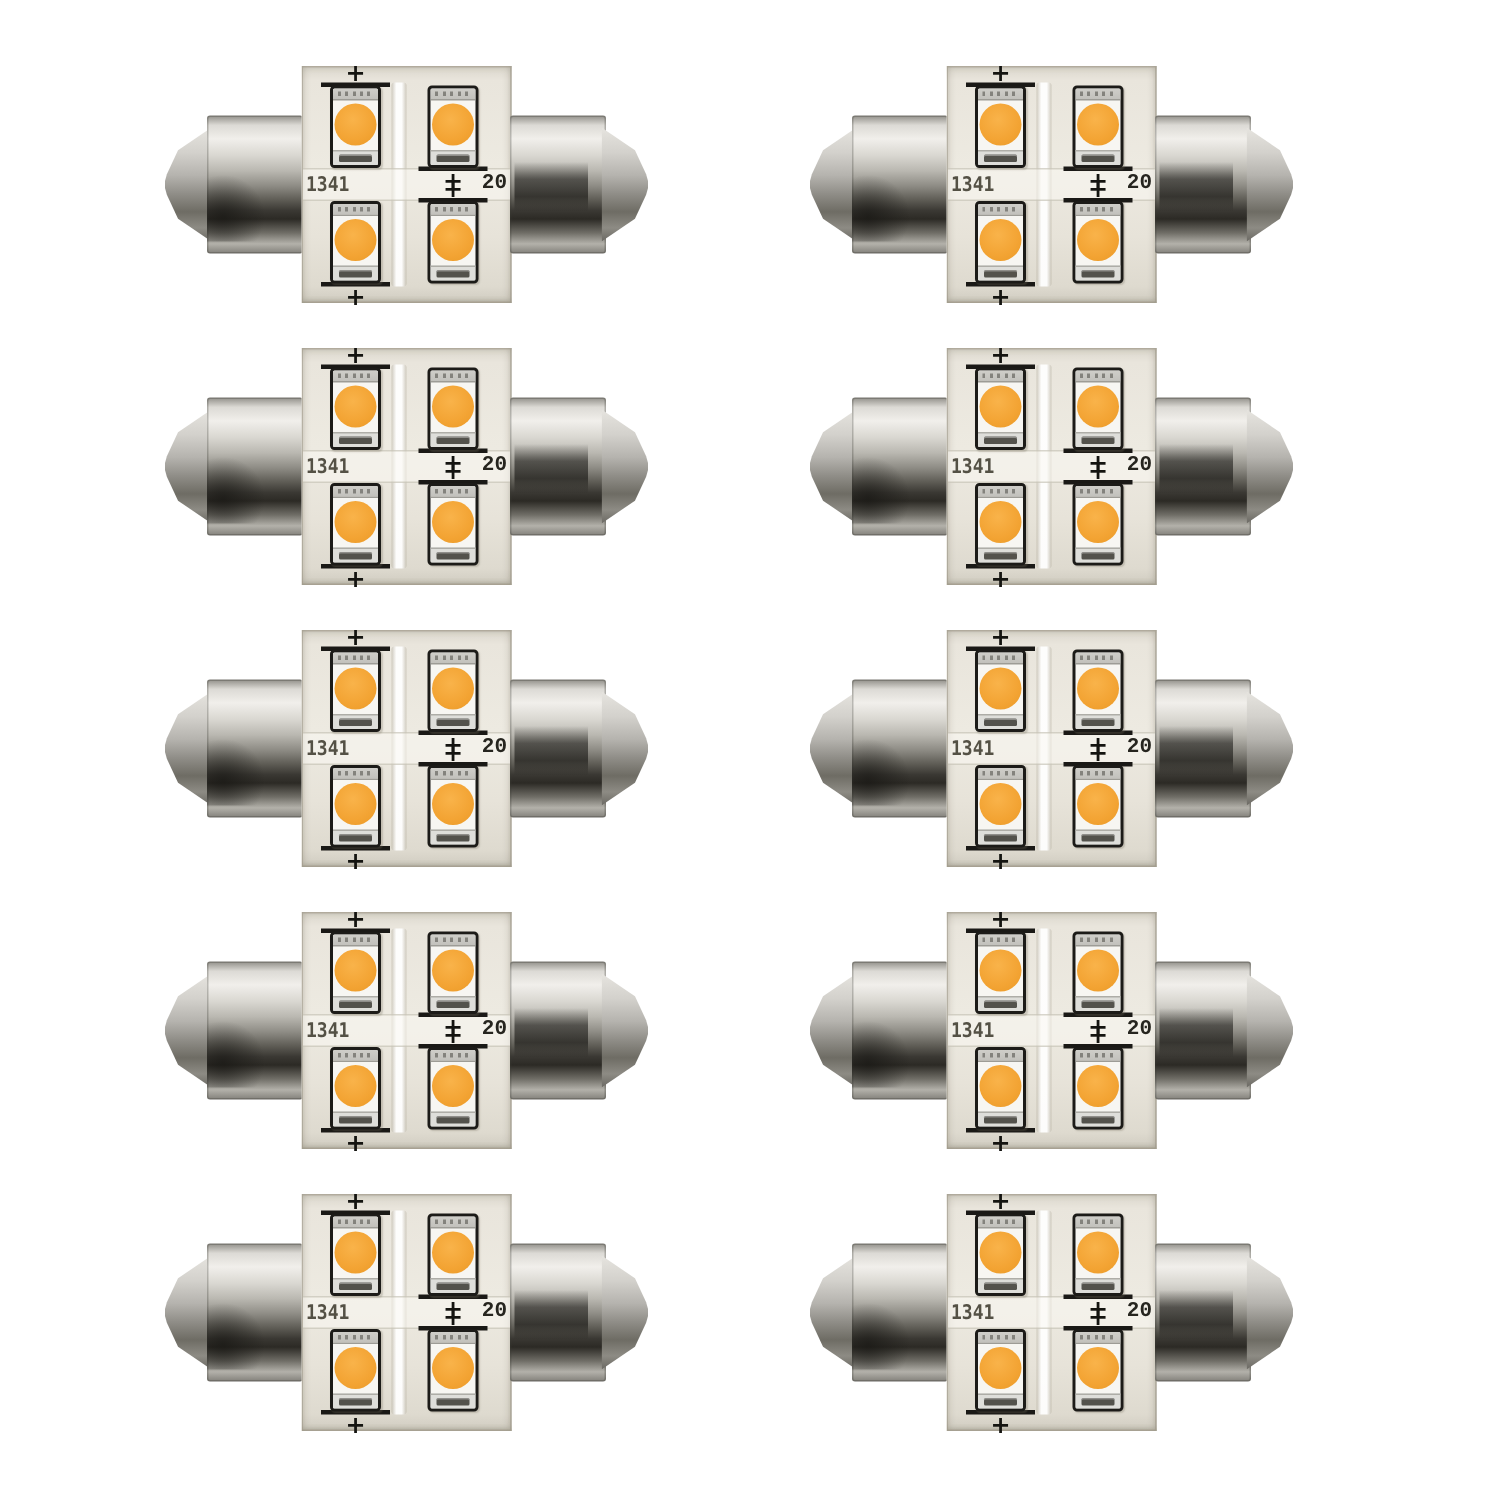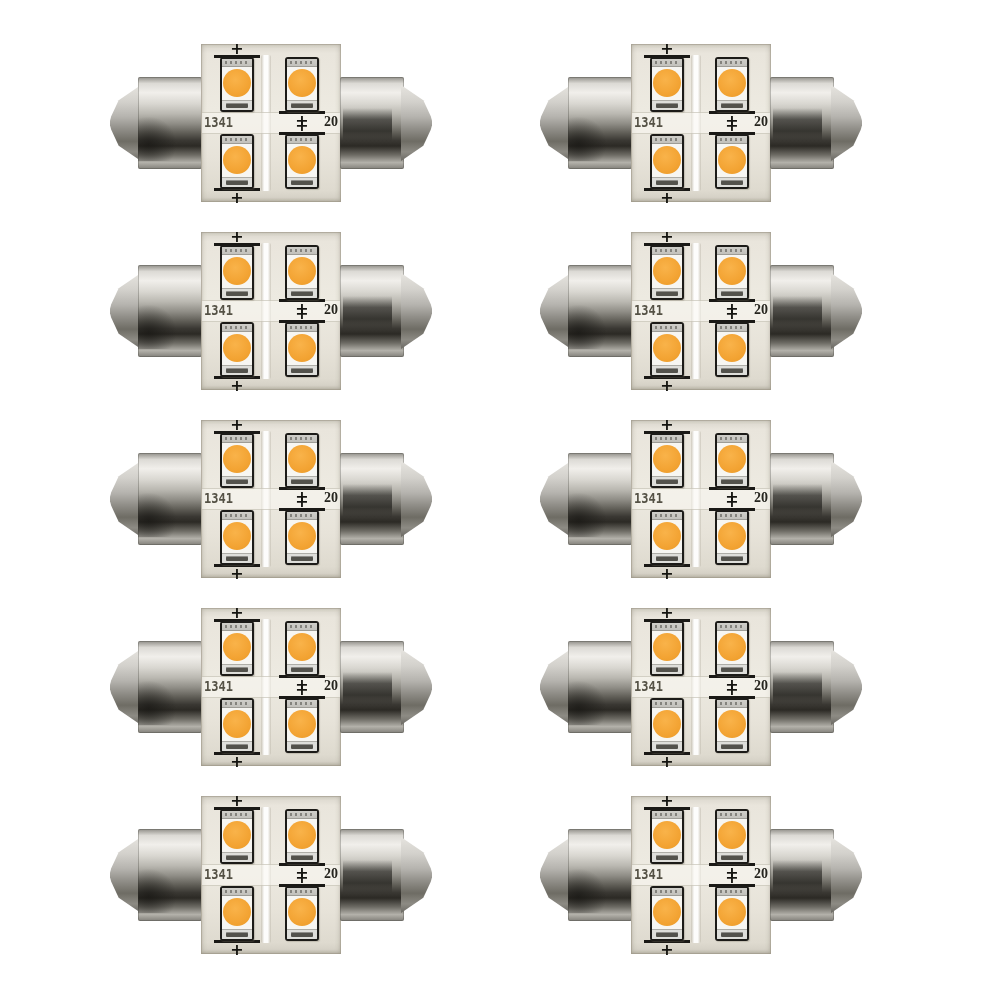--- a/index.html
+++ b/index.html
@@ -63,21 +63,21 @@
     border-top:1px solid rgba(158,152,134,.38);
     border-bottom:1px solid rgba(158,152,134,.38);
   }
 
   .code-left {
     position:absolute; left:3px; top:71px; font-family:"DejaVu Sans Mono", monospace;
     font-size:12px; font-weight:700; color:rgba(62,58,46,.88);
     letter-spacing:0; transform:scaleY(1.12); transform-origin:top left;
   }
   .code-right {
-    position:absolute; right:3px; top:70px; font-family:Liberation Serif, serif;
+    position:absolute; right:3px; top:70px; font-family:Liberation Mono, monospace;
     font-size:14px; font-weight:700; color:#26251f;text-align:center;
   }
 
   
   .led { position:absolute; width:34px; height:55px; }
   .led.tl { left:19px; top:13px; }
   .led.tr { left:84px; top:13px; }
   .led.bl { left:19px; top:90px; }
   .led.br { left:84px; top:90px; }
 

